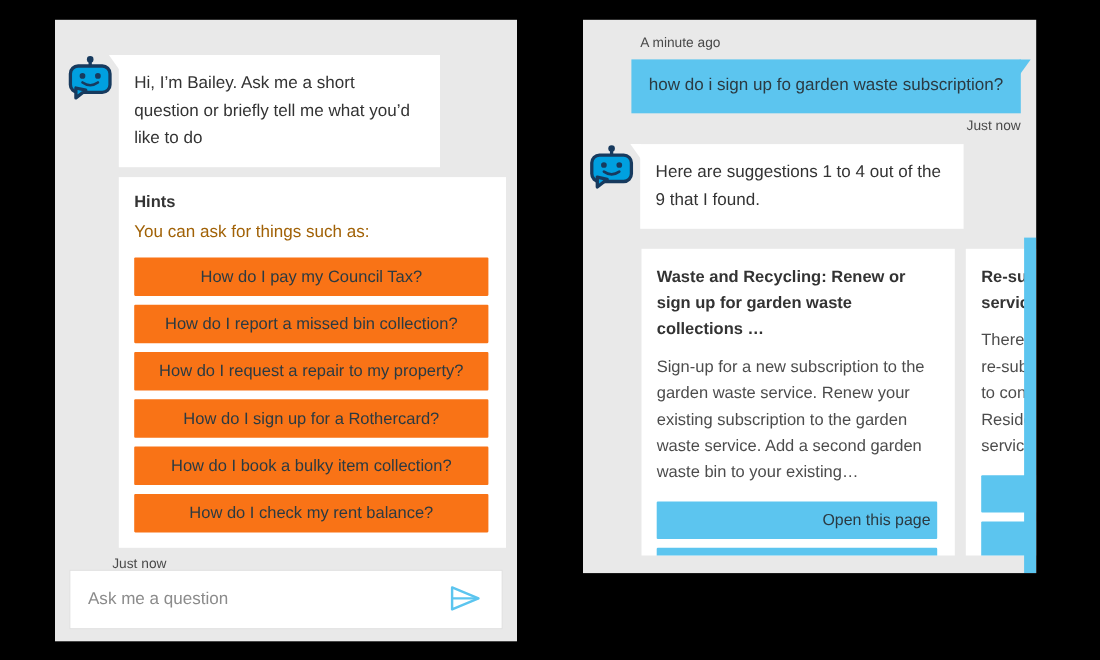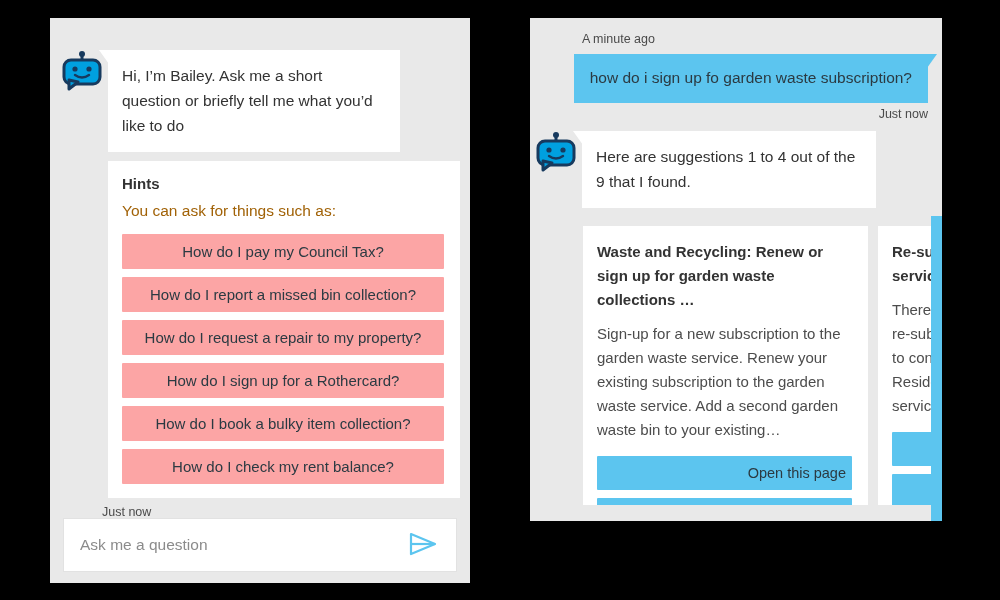--- a/index.html
+++ b/index.html
@@ -85,21 +85,21 @@
   }
   .hints-sub {
     font-size: 15.5px;
     color: #a16207;
     margin: 0 0 14px 0;
   }
   .hint-btn {
     display: block;
     width: 100%;
     box-sizing: border-box;
-    background: #fca5a5;
+    background: #f97316;
     border: none;
     color: #2b3a42;
     font-family: "Liberation Sans", sans-serif;
     font-size: 15px;
     padding: 9px 8px;
     margin-bottom: 8px;
     cursor: pointer;
     text-align: center;
     border-radius: 1px;
   }

